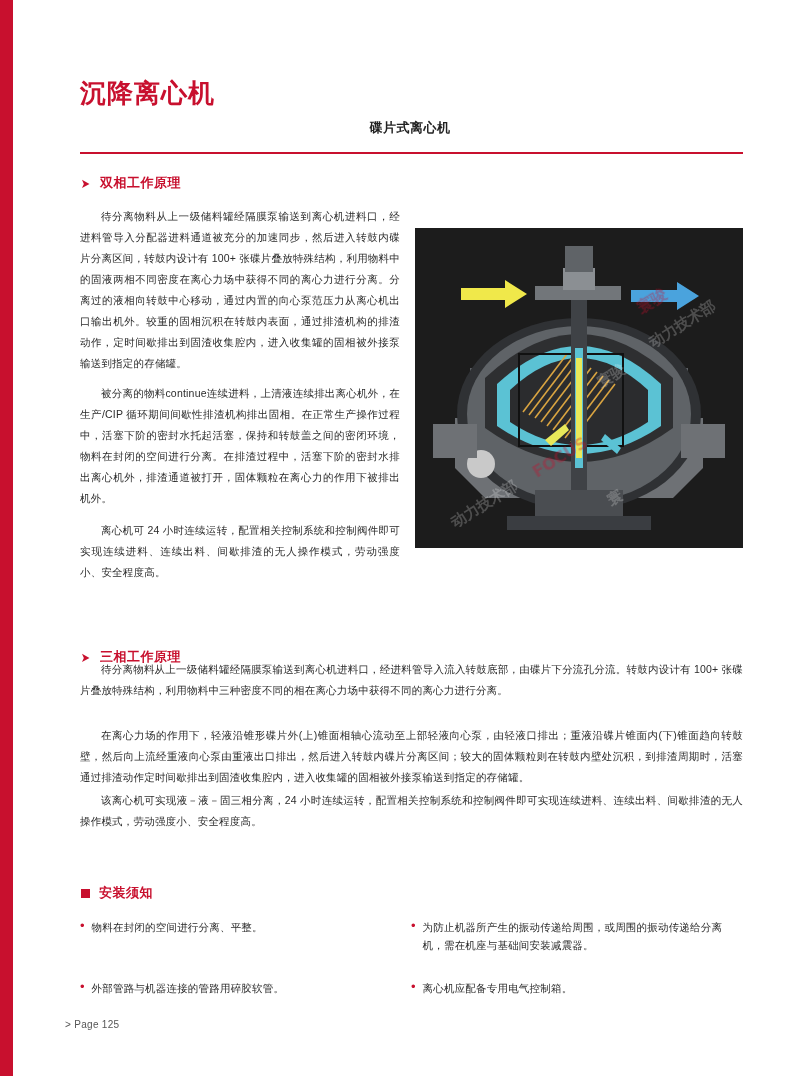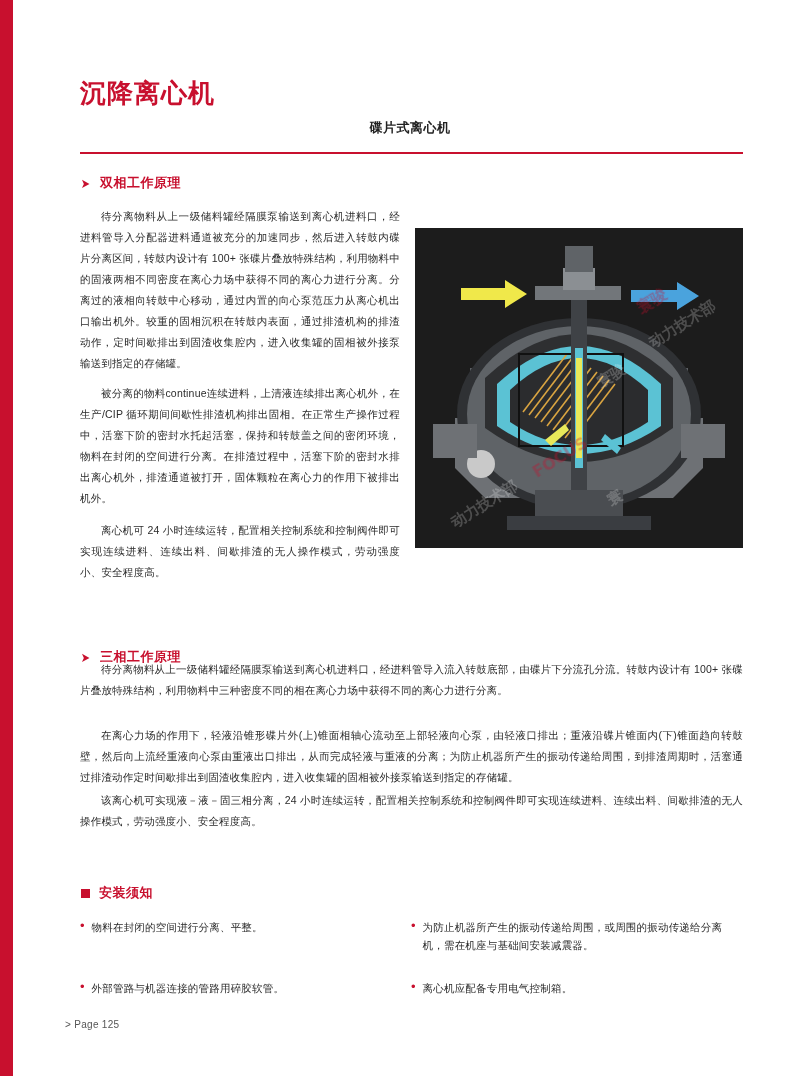--- a/index.html
+++ b/index.html
@@ -255,21 +255,21 @@
         </g>
       </svg>
     </div>
 
     <div class="section-head" style="left:67px; top:648px;">
       <span class="arrow-icon">➤</span>
       <span class="section-title">三相工作原理</span>
     </div>
 
     <div class="para full indent" style="top:659px;">待分离物料从上一级储料罐经隔膜泵输送到离心机进料口，经进料管导入流入转鼓底部，由碟片下分流孔分流。转鼓内设计有 100+ 张碟片叠放特殊结构，利用物料中三种密度不同的相在离心力场中获得不同的离心力进行分离。</div>
-    <div class="para full indent" style="top:725px;">在离心力场的作用下，轻液沿锥形碟片外(上)锥面相轴心流动至上部轻液向心泵，由轻液口排出；重液沿碟片锥面内(下)锥面趋向转鼓壁，然后向上流经重液向心泵由重液出口排出，从而完成轻液与重液的分离；为防止机器所产生的振动传递给周围，到排渣周期时，活塞通过排渣动作定时间歇排出到固渣收集腔内，进入收集罐的固相被外接泵输送到指定的存储罐。</div>
+    <div class="para full indent" style="top:725px;">在离心力场的作用下，轻液沿锥形碟片外(上)锥面相轴心流动至上部轻液向心泵，由轻液口排出；重液沿碟片锥面内(下)锥面趋向转鼓壁，然后向上流经重液向心泵由重液出口排出，然后进入转鼓内碟片分离区间；较大的固体颗粒则在转鼓内壁处沉积，到排渣周期时，活塞通过排渣动作定时间歇排出到固渣收集腔内，进入收集罐的固相被外接泵输送到指定的存储罐。</div>
     <div class="para full indent" style="top:790px;">该离心机可实现液－液－固三相分离，24 小时连续运转，配置相关控制系统和控制阀件即可实现连续进料、连续出料、间歇排渣的无人操作模式，劳动强度小、安全程度高。</div>
 
     <div class="section-head" style="left:68px; top:884px;">
       <span class="sq-icon"></span>
       <span class="section-title">安装须知</span>
     </div>
 
     <div class="notes">
       <div class="note-row">
         <div class="note-cell">

